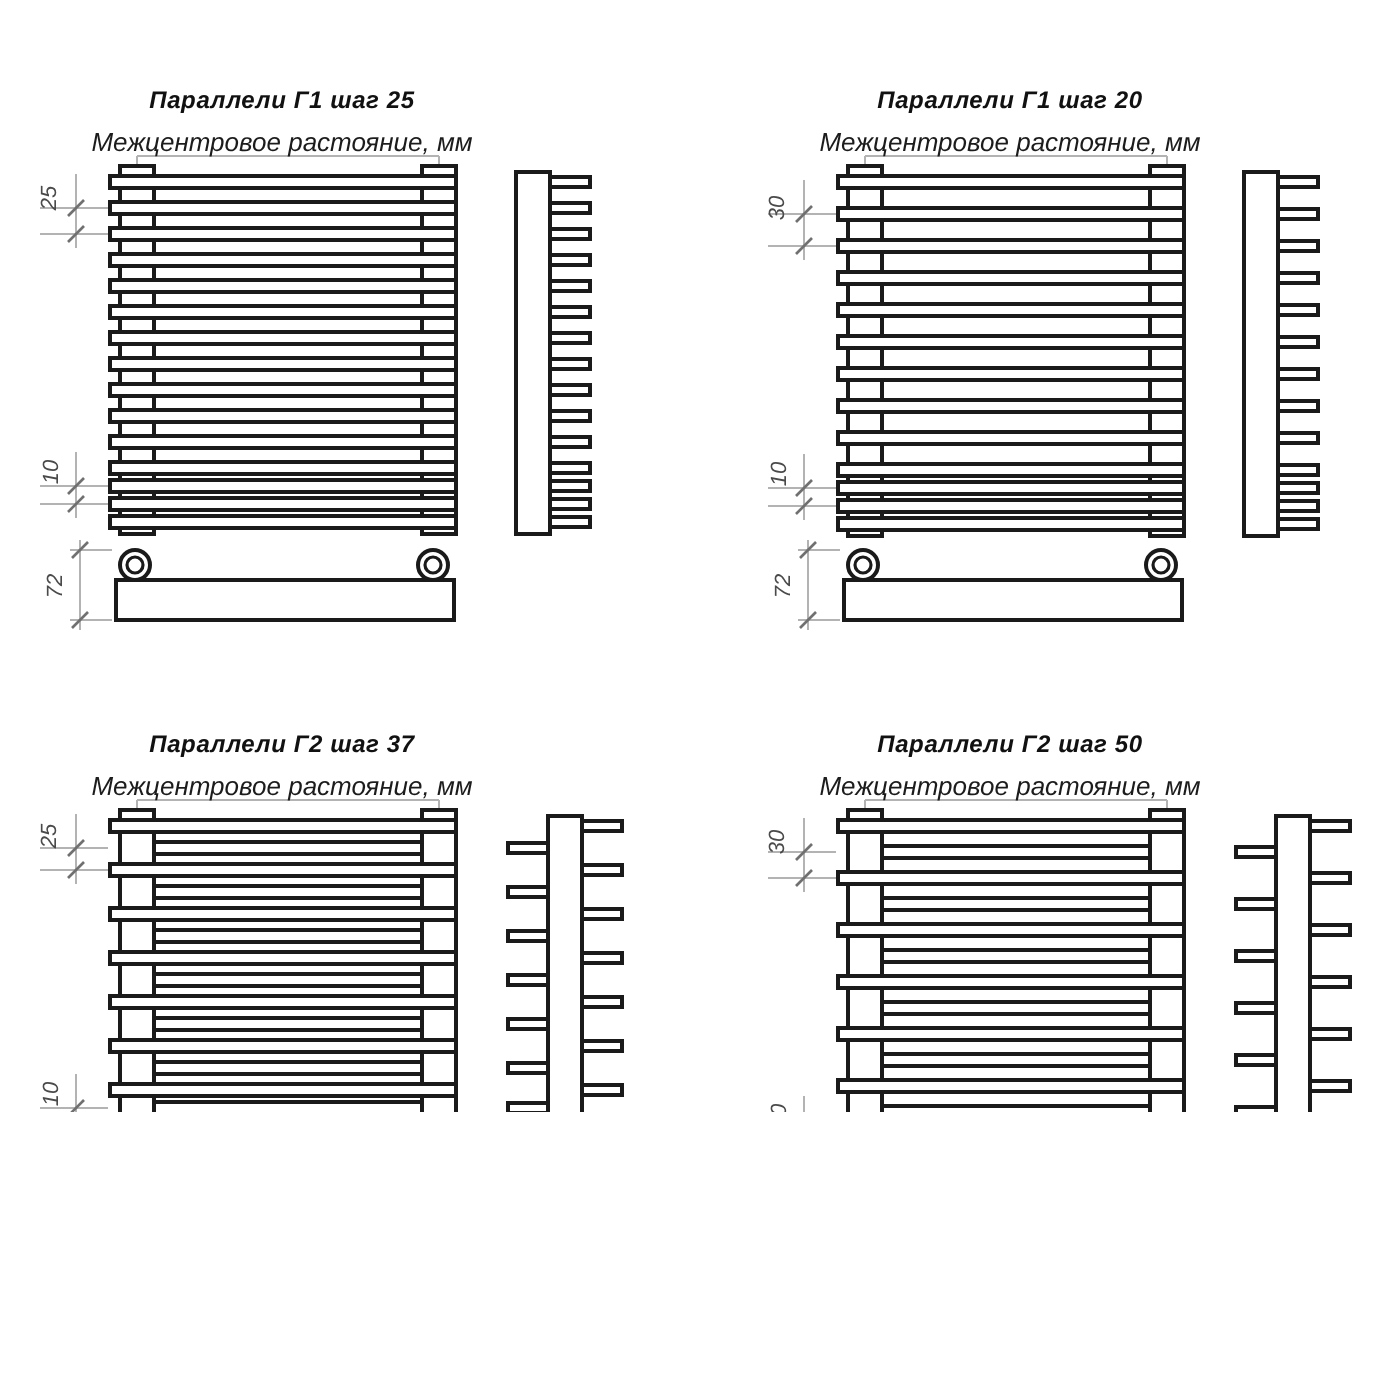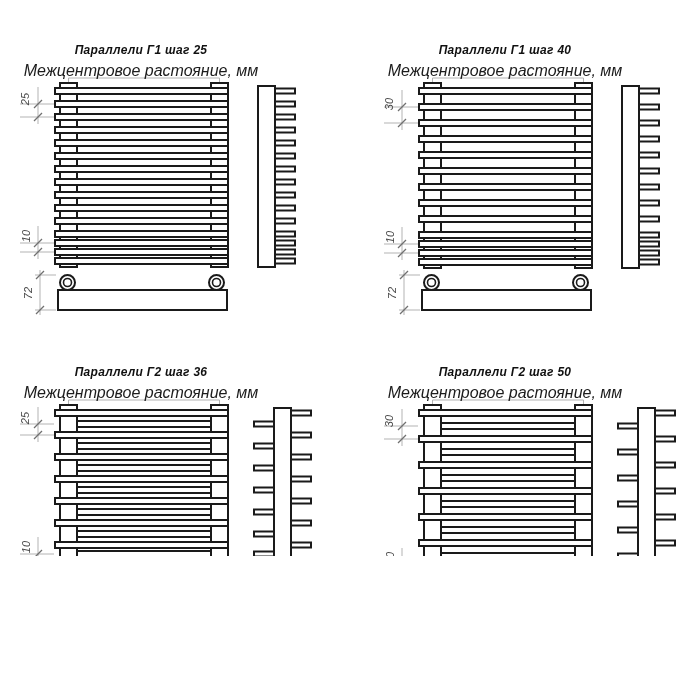--- a/index.html
+++ b/index.html
@@ -7,21 +7,21 @@
         font-family:"Liberation Sans",sans-serif;overflow:hidden;}
   .page svg{position:absolute;left:0;top:0;}
   .ln  {fill:#ffffff;stroke:#1a1a1a;stroke-width:2;}
   .ln2 {fill:#ffffff;stroke:#1a1a1a;stroke-width:1.6;}
   .dim {stroke:#b3b3b3;stroke-width:1;fill:none;}
   .tick{stroke:#707070;stroke-width:1.3;}
   .title{position:absolute;transform:translate(-50%,-50%);
          font-style:italic;font-weight:bold;font-size:12px;color:#111;
          white-space:nowrap;letter-spacing:.3px;}
   .subtitle{position:absolute;transform:translate(-50%,-50%);
-         font-style:italic;font-size:16px;color:#1c1c1c;white-space:nowrap;}
+         font-style:italic;font-size:13px;color:#1c1c1c;white-space:nowrap;}
   .dim-label{position:absolute;transform:translate(-50%,-50%) rotate(-90deg);
          font-style:italic;font-size:11px;color:#4a4a4a;white-space:nowrap;}
 </style>
 </head>
 <body>
 
 <div class="page">
   <svg id="scene" width="700" height="700" viewBox="0 0 700 700">
       <line x1="68.5" y1="78" x2="219.5" y2="78" class="dim"></line>
       <line x1="68.5" y1="78" x2="68.5" y2="84" class="dim"></line>
@@ -250,27 +250,27 @@
       <line x1="400" y1="611" x2="408" y2="603" class="tick"></line>
       <line x1="400" y1="667" x2="408" y2="659" class="tick"></line>
     </svg>
 
   <div class="title" style="left:141px;top:50px">Параллели Г1 шаг 25</div>
   <div class="subtitle" style="left:141px;top:71px">Межцентровое растояние, мм</div>
   <div class="dim-label" style="left:25px;top:99px">25</div>
   <div class="dim-label" style="left:26px;top:236px">10</div>
   <div class="dim-label" style="left:28px;top:293px">72</div>
 
-  <div class="title" style="left:505px;top:50px">Параллели Г1 шаг 40</div>
+  <div class="title" style="left:505px;top:50px">Параллели Г1 шаг 20</div>
   <div class="subtitle" style="left:505px;top:71px">Межцентровое растояние, мм</div>
   <div class="dim-label" style="left:389px;top:104px">30</div>
   <div class="dim-label" style="left:390px;top:237px">10</div>
   <div class="dim-label" style="left:392px;top:293px">72</div>
 
-  <div class="title" style="left:141px;top:372px">Параллели Г2 шаг 36</div>
+  <div class="title" style="left:141px;top:372px">Параллели Г2 шаг 37</div>
   <div class="subtitle" style="left:141px;top:393px">Межцентровое растояние, мм</div>
   <div class="dim-label" style="left:25px;top:418px">25</div>
   <div class="dim-label" style="left:26px;top:547px">10</div>
   <div class="dim-label" style="left:28px;top:635px">112</div>
 
   <div class="title" style="left:505px;top:372px">Параллели Г2 шаг 50</div>
   <div class="subtitle" style="left:505px;top:393px">Межцентровое растояние, мм</div>
   <div class="dim-label" style="left:389px;top:421px">30</div>
   <div class="dim-label" style="left:390px;top:558px">10</div>
   <div class="dim-label" style="left:392px;top:635px">112</div>

